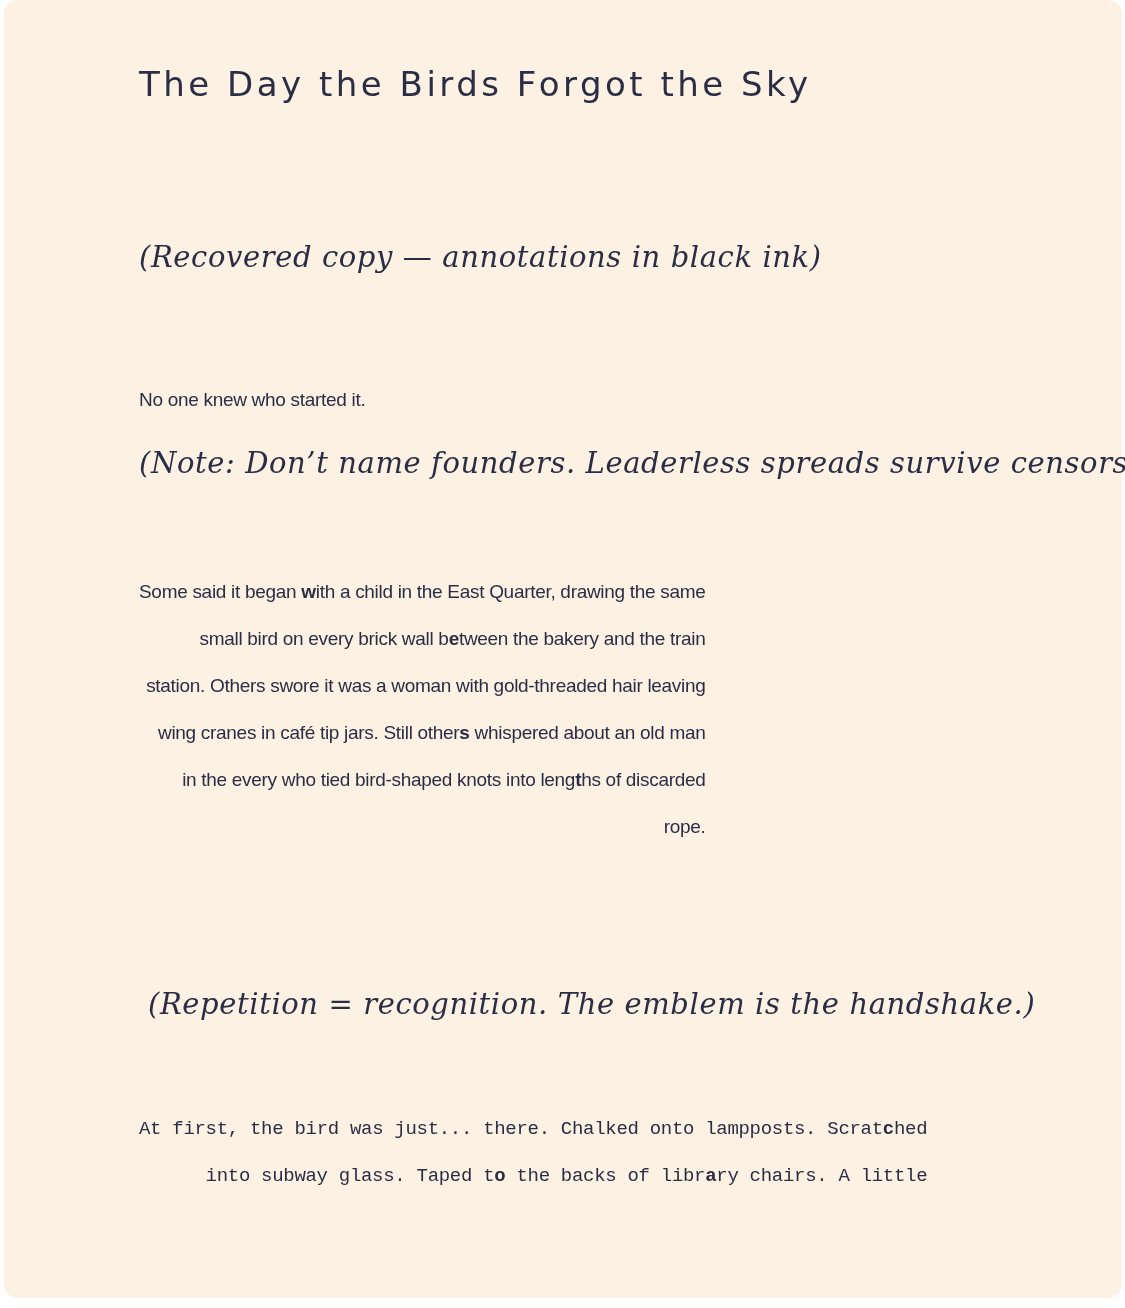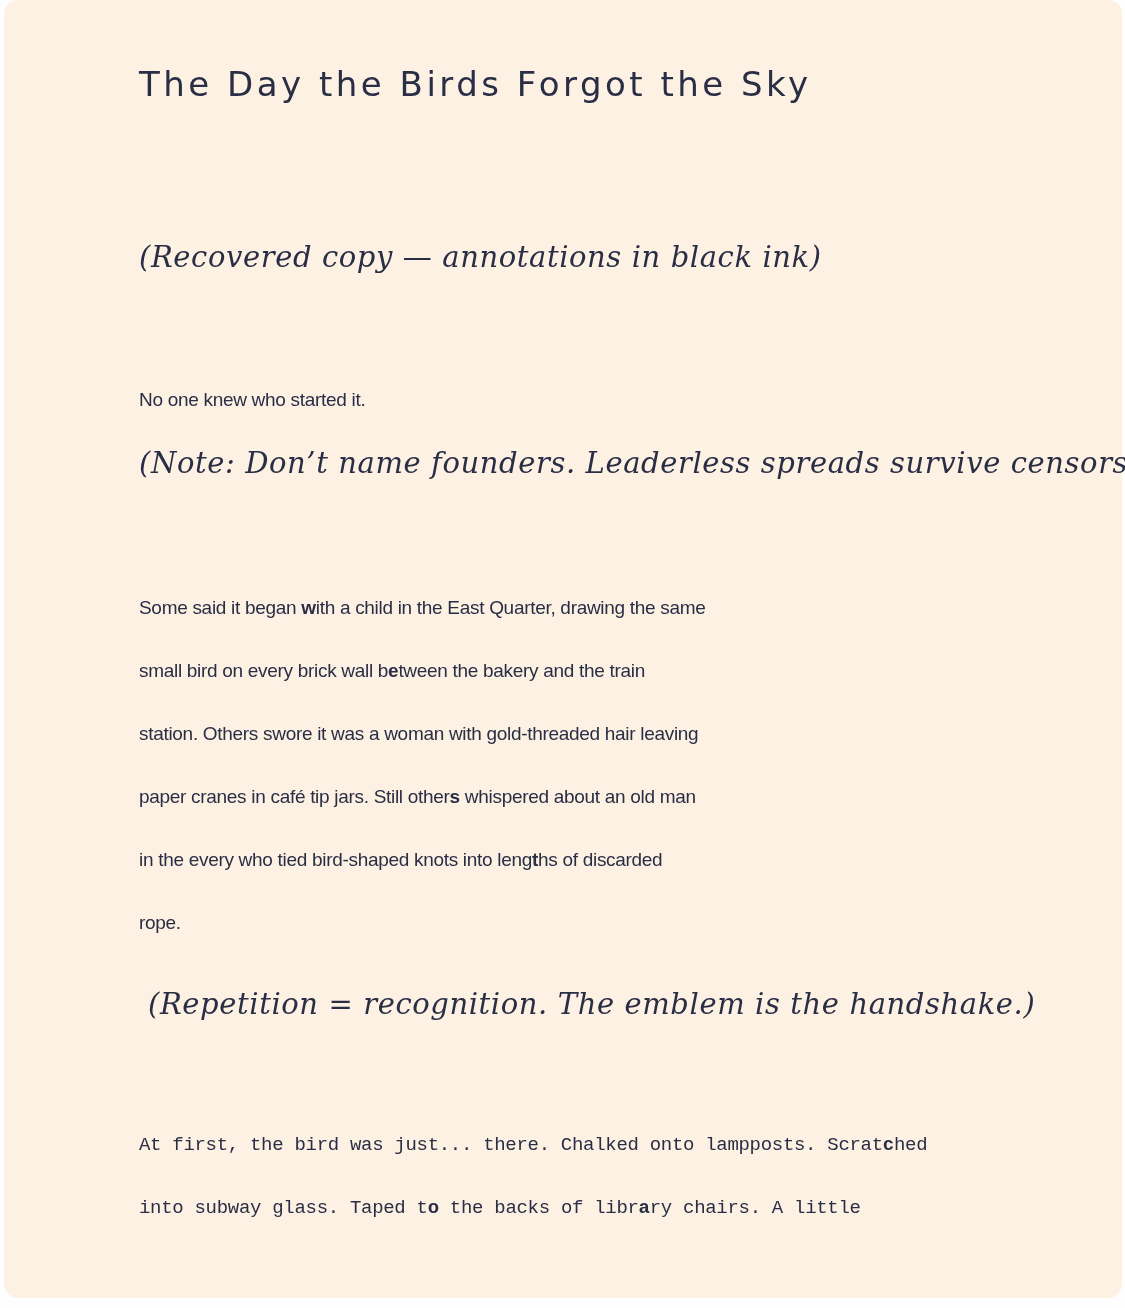--- a/index.html
+++ b/index.html
@@ -19,20 +19,21 @@
     right: 3px;
     top: 0;
     bottom: 10px;
     background: var(--bg, #fdf1e3);
     border-radius: 14px;
   }
   .abs {
     position: absolute;
     white-space: nowrap;
     color: var(--ink, #2a2e45);
+    text-align: right;
   }
   .doc-title {
     left: 135px;
     top: 64px;
     font-family: "DejaVu Sans", sans-serif;
     font-size: 34px;
     font-weight: 400;
     letter-spacing: 3.5px;
   }
   .script {
@@ -52,42 +53,41 @@
   }
   .single-1 { left: 135px; top: 389px; }
   .single-2 { left: 135px; top: 929px; }
   .para { left: 135px; }
   .para-1 { top: 568px; }
   .para-2 { top: 1106px; font-family: Liberation Mono, monospace; }
   .para .line {
     height: 47px;
     line-height: 47px;
     white-space: nowrap;
-    margin-top: 16px;
   }
   .b { font-weight: 700; }
 </style>
 </head>
 <body style="background: rgb(254, 254, 254);">
 
 <div class="page-card">
 
   <div class="abs doc-title">The Day the Birds Forgot the Sky</div>
 
   <div class="abs script script-header">(Recovered copy — annotations in black ink)</div>
 
   <div class="abs bodytext single-1">No one knew who started it.</div>
 
   <div class="abs script script-note-1">(Note: Don’t name founders. Leaderless spreads survive censorship.)</div>
 
   <div class="abs bodytext para para-1">
       <div class="line"><span>Some said it began </span><span class="b">w</span><span>ith a child in the East Quarter, drawing the same</span></div>
       <div class="line"><span>small bird on every brick wall b</span><span class="b">e</span><span>tween the bakery and the train</span></div>
       <div class="line"><span>station. Others swore it was a woman with gold-threaded hair leaving</span></div>
-      <div class="line"><span>paper cranes in café tip jars. Still other</span><span class="b">s</span><span> whispered about an old man</span></div>
+      <div class="line"><span>wing cranes in café tip jars. Still other</span><span class="b">s</span><span> whispered about an old man</span></div>
       <div class="line"><span>in the every who tied bird-shaped knots into leng</span><span class="b">t</span><span>hs of discarded</span></div>
       <div class="line"><span>rope.</span></div>
     </div>
 
 
   <div class="abs script script-note-2">(Repetition = recognition. The emblem is the handshake.)</div>
 
   <div class="abs bodytext para para-2">
       <div class="line"><span>At first, the bird was just... there. Chalked onto lampposts. Scrat</span><span class="b">c</span><span>hed</span></div>
       <div class="line"><span>into subway glass. Taped t</span><span class="b">o</span><span> the backs of libr</span><span class="b">a</span><span>ry chairs. A little</span></div>

